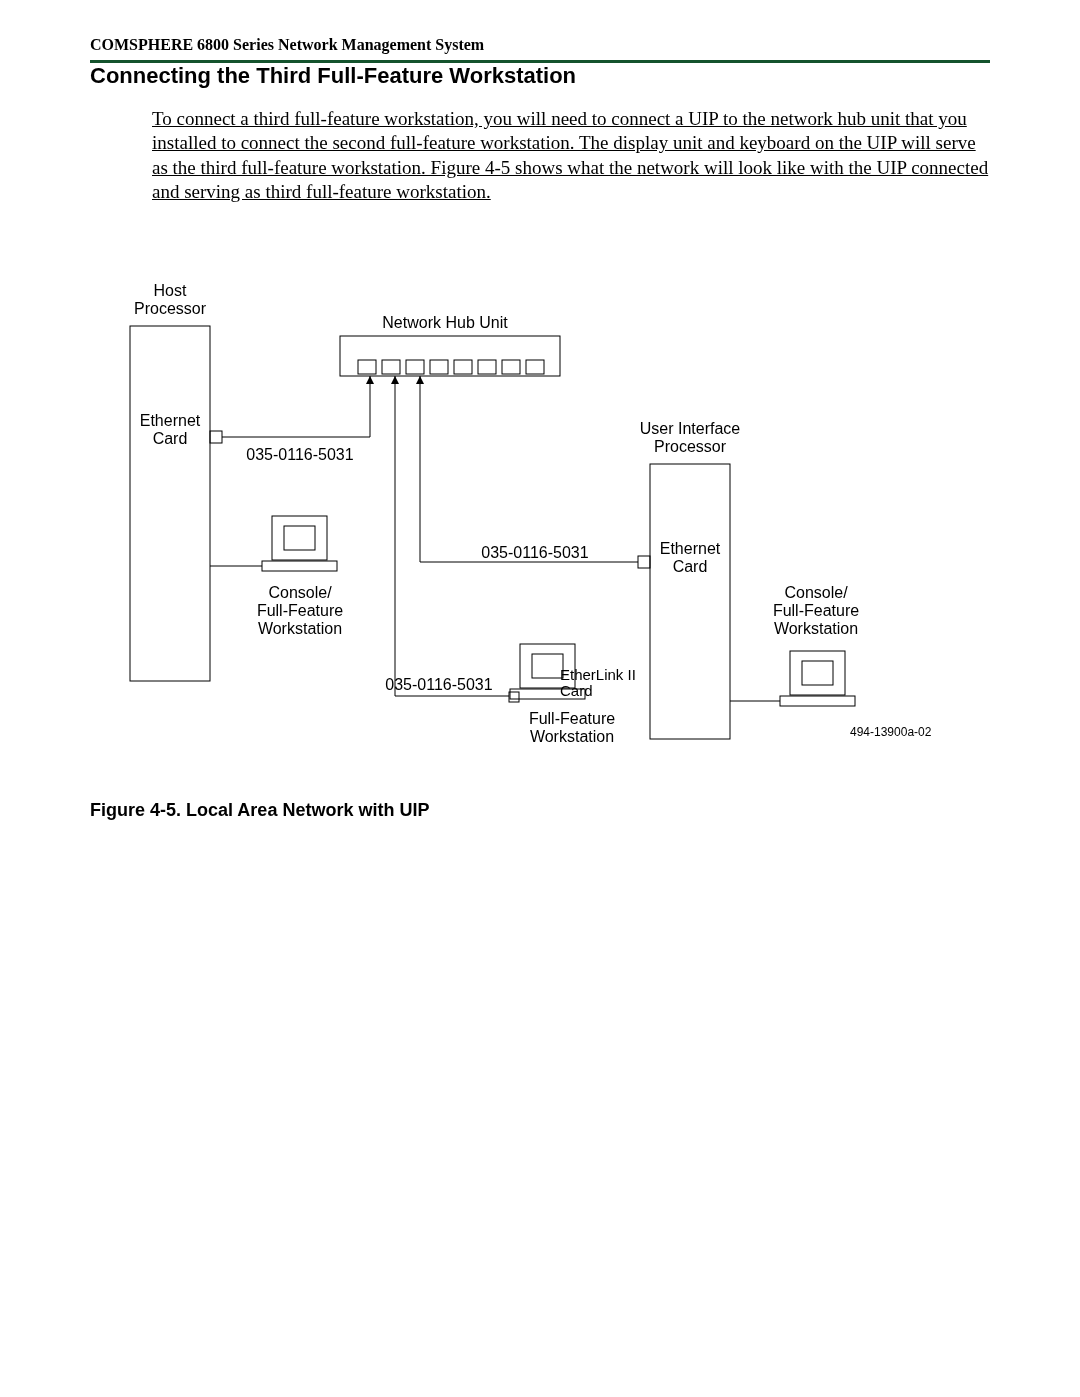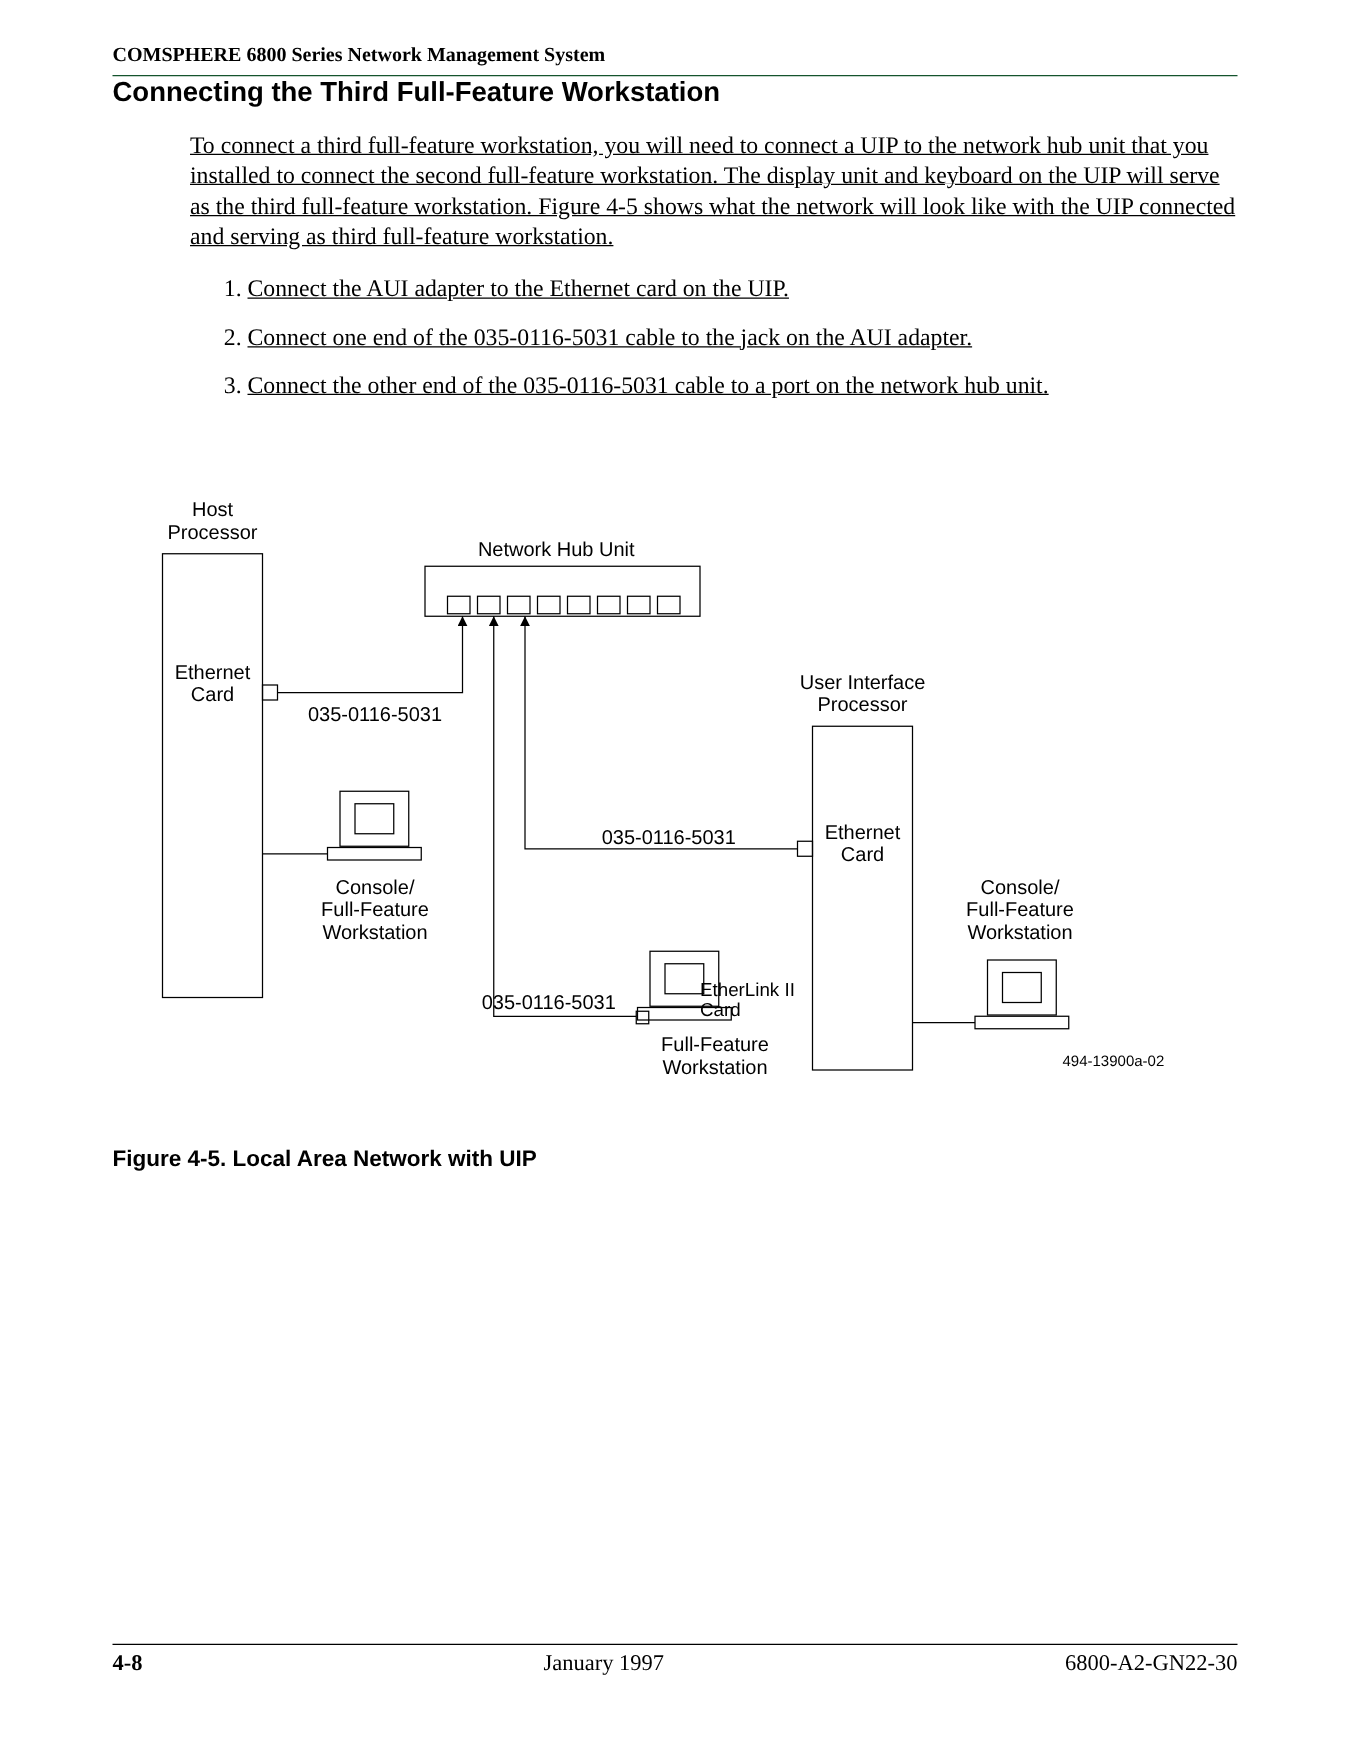--- a/index.html
+++ b/index.html
@@ -15,21 +15,21 @@
     height: 1397px;
     margin: 0 auto;
     box-sizing: border-box;
     padding: 36px 90px 40px 90px;
   }
   .running-head {
     font-family: "Times New Roman", Times, serif;
     font-weight: bold;
     font-size: 16px;
     padding-bottom: 6px;
-    border-bottom: 1px solid #14532d;
+    border-bottom: 3px solid #14532d;
   }
   .section-title {
     font-family: Arial, Helvetica, sans-serif;
     font-weight: bold;
     font-size: 22px;
     margin-bottom: 18px;
   }
   .body-block {
     margin-left: 62px;
     font-size: 19px;
@@ -81,25 +81,20 @@
 <div class="page">
 
   <div class="running-head">COMSPHERE 6800 Series Network Management System</div>
 
   <div class="section-title">Connecting the Third Full-Feature Workstation</div>
 
   <div class="body-block">
     <div class="para">To connect a third full-feature workstation, you will need to connect a UIP to the network hub unit that you installed to connect the second full-feature workstation. The display unit and keyboard on the UIP will serve as the third full-feature workstation. Figure 4-5 shows what the network will look like with the UIP connected and serving as third full-feature workstation.</div>
 
 
-    <ol class="steps">
-      <li>Connect the AUI adapter to the Ethernet card on the UIP.</li>
-      <li>Connect one end of the 035-0116-5031 cable to the jack on the AUI adapter.</li>
-      <li>Connect the other end of the 035-0116-5031 cable to a port on the network hub unit.</li>
-    </ol>
   </div>
 
   <div class="figure-wrap">
     <svg viewBox="0 0 900 520" font-family="Arial, Helvetica, sans-serif" font-size="16">
 
       <defs>
         <marker id="arrow" viewBox="0 0 10 10" refX="10" refY="5" markerWidth="8" markerHeight="8" orient="auto-start-reverse">
           <path d="M 0 0 L 10 5 L 0 10 z" fill="#000"></path>
         </marker>
       </defs>
@@ -175,19 +170,14 @@
       <text x="726" y="322" text-anchor="middle">Console/</text>
       <text x="726" y="340" text-anchor="middle">Full-Feature</text>
       <text x="726" y="358" text-anchor="middle">Workstation</text>
 
       <text x="760" y="460" font-size="12">494-13900a-02</text>
     </svg>
   </div>
 
   <div class="figure-caption">Figure 4-5.  Local Area Network with UIP</div>
 
-  <div class="footer-line">
-    <span class="footer-left">4-8</span>
-    <span>January 1997</span>
-    <span>6800-A2-GN22-30</span>
-  </div>
 
 </div>
 
 </body></html>

